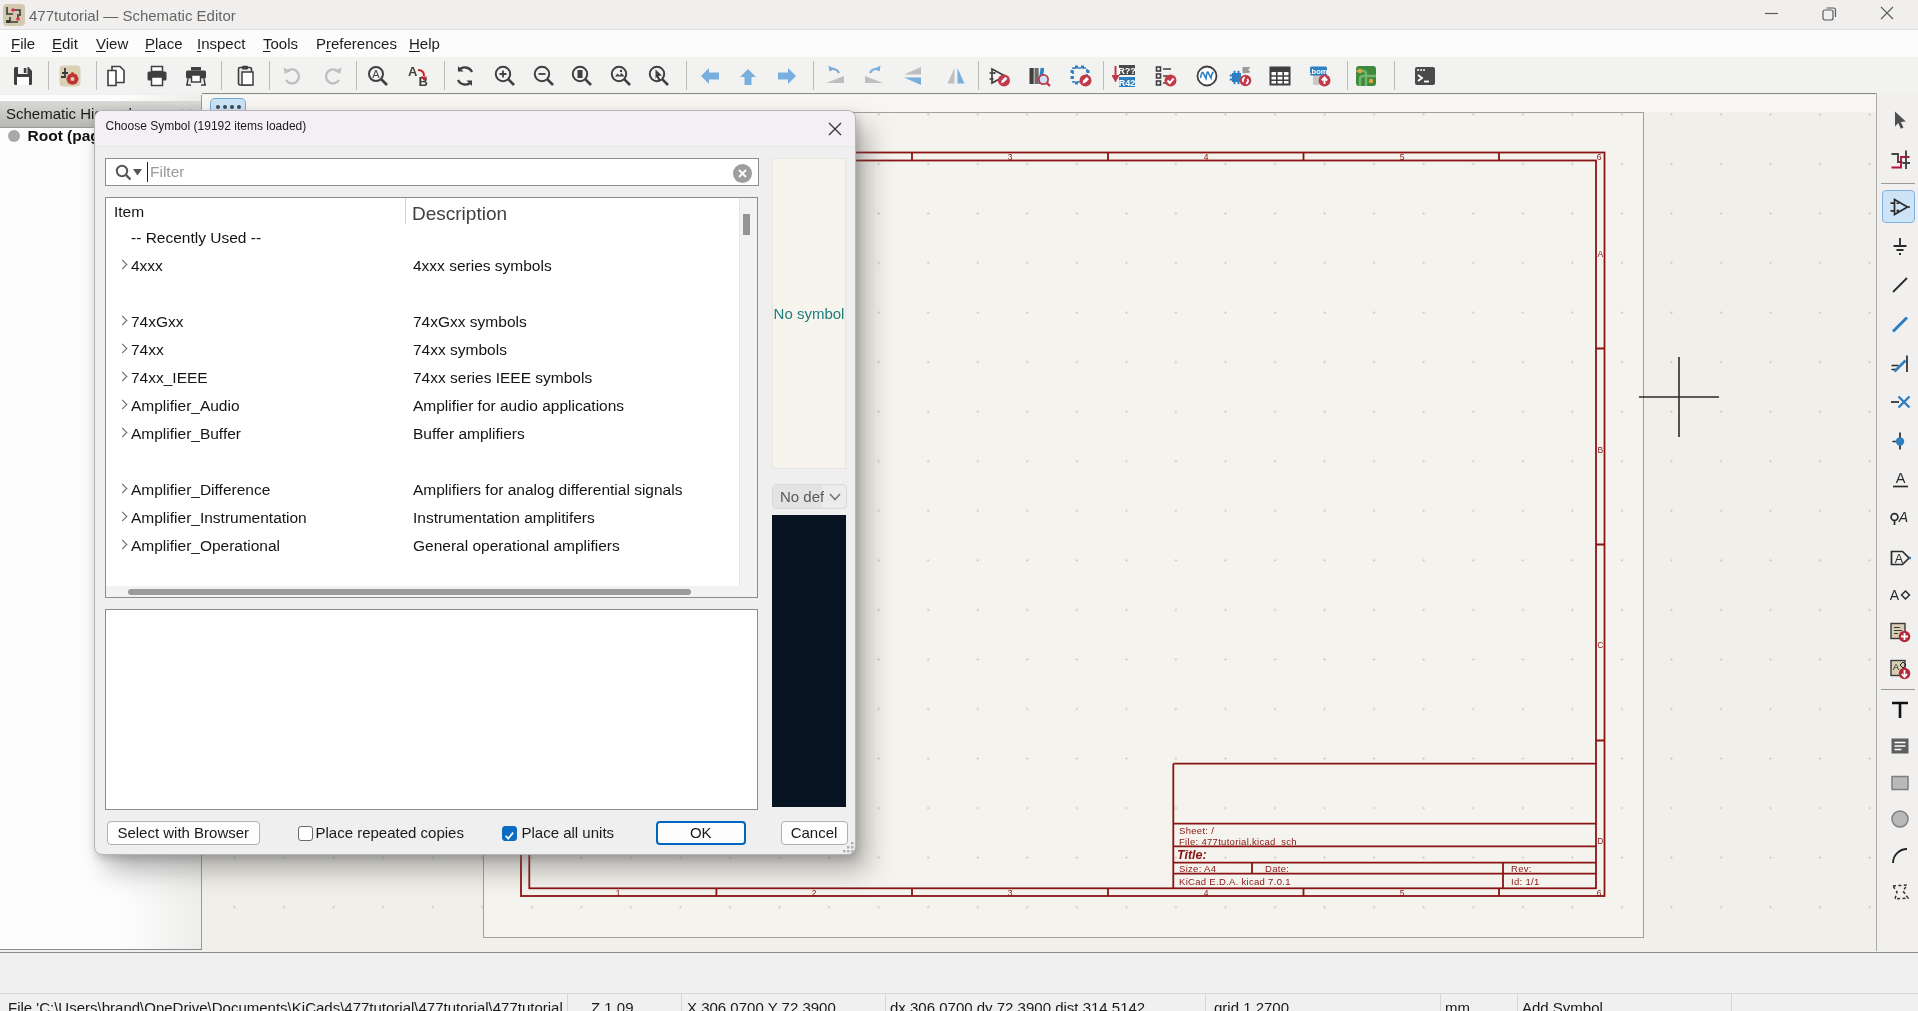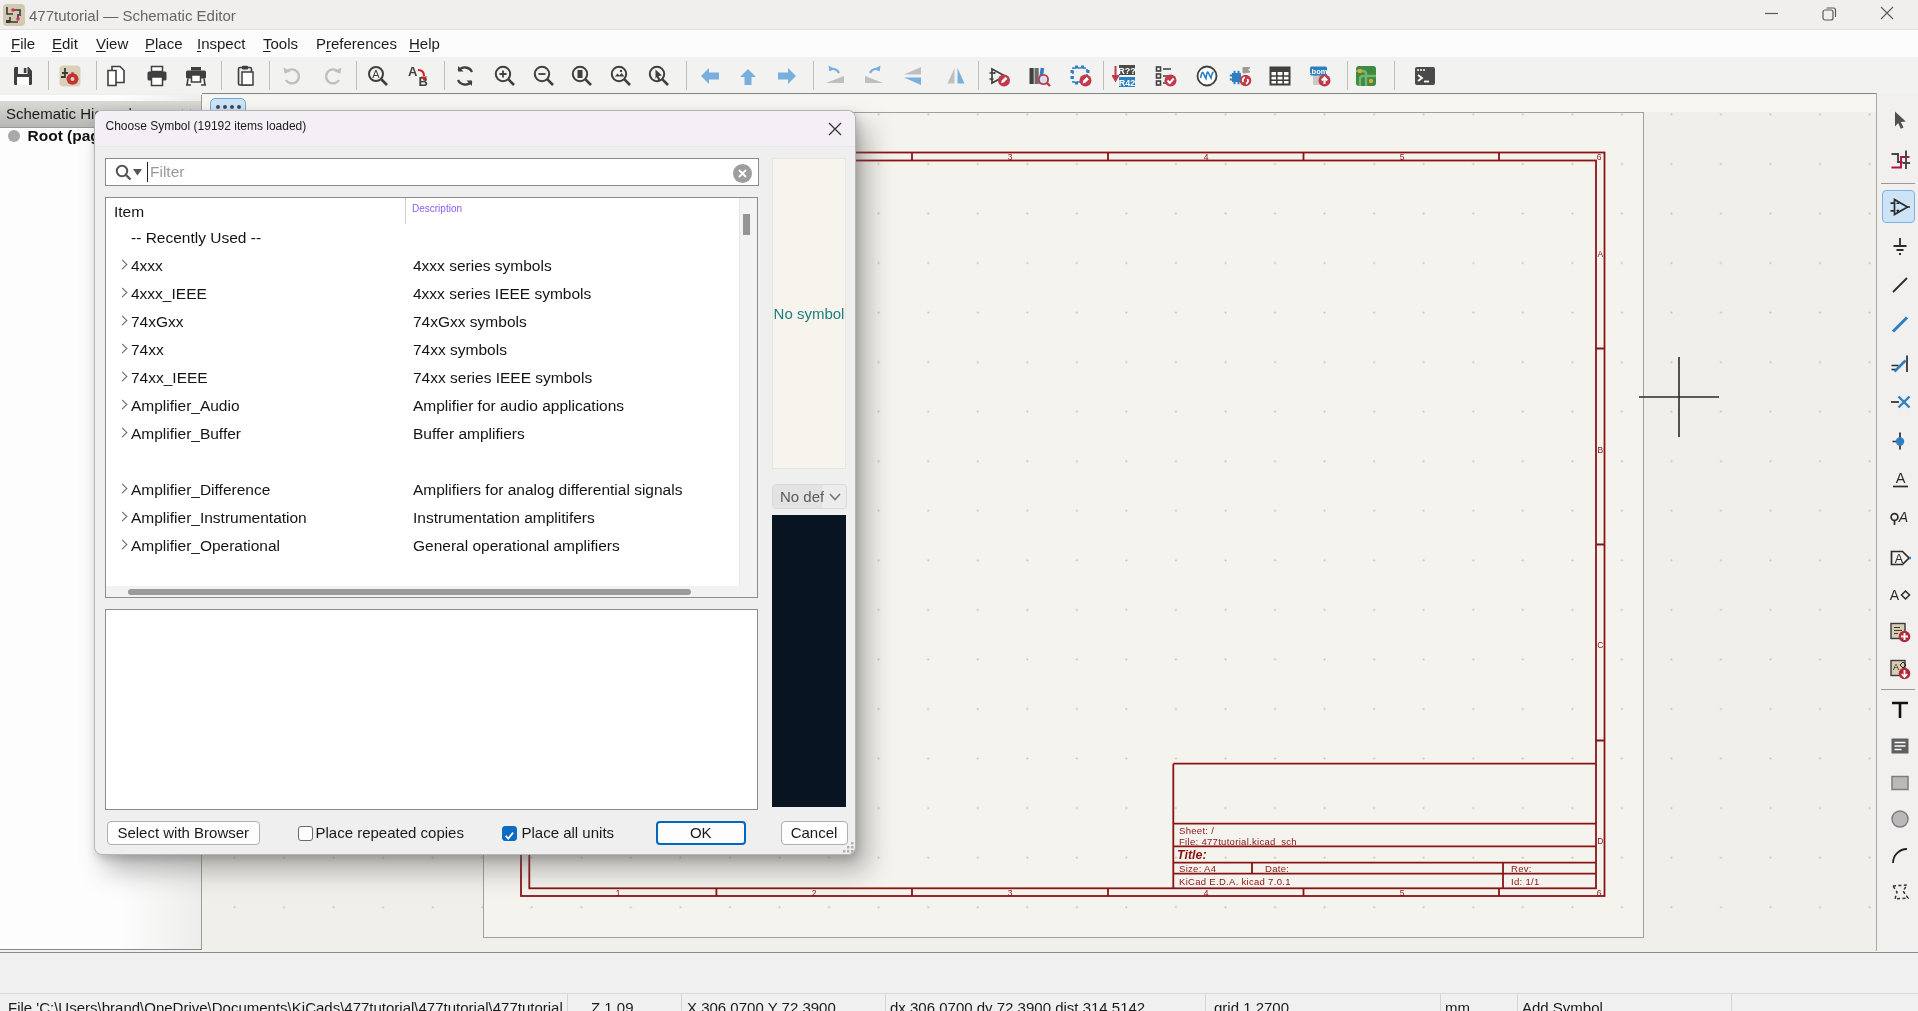--- a/index.html
+++ b/index.html
@@ -481,34 +481,29 @@
       </svg>
       <div class="abs" style="left:41px;top:3px;width:1.3px;height:20px;background:#222"></div>
       <div class="abs" style="left:44px;top:3.5px;font-size:15.5px;color:#9a9a9a">Filter</div>
       <svg class="abs" style="left:627px;top:4.5px" width="19" height="19" viewBox="0 0 19 19">
         <circle cx="9.5" cy="9.5" r="9.5" fill="#9d9d9d"></circle>
         <path d="M6 6 L13 13 M13 6 L6 13" stroke="#fff" stroke-width="1.8"></path>
       </svg>
     </div>
 <div id="listbox">
       <div class="abs" style="left:8px;top:5px;font-size:15.5px;color:#141414">Item</div>
-      <div class="abs" style="left:306px;top:5px;font-size:10px;color:#8b5cf6">Description</div>
+      <div class="abs" style="left:306px;top:5px;font-size:19px;color:#404040">Description</div>
       <div class="abs" style="left:299px;top:0px;width:1px;height:26px;background:#d0d0d0"></div>
       <div class="row" style="top:26px">
         <div class="itxt">-- Recently Used --</div>
       </div>
       <div class="row" style="top:54px">
         <div class="chev"></div>
         <div class="itxt">4xxx</div>
         <div class="dtxt">4xxx series symbols</div>
-      </div>
-      <div class="row" style="top:82px">
-        <div class="chev"></div>
-        <div class="itxt">4xxx_IEEE</div>
-        <div class="dtxt">4xxx series IEEE symbols</div>
       </div>
       <div class="row" style="top:110px">
         <div class="chev"></div>
         <div class="itxt">74xGxx</div>
         <div class="dtxt">74xGxx symbols</div>
       </div>
       <div class="row" style="top:138px">
         <div class="chev"></div>
         <div class="itxt">74xx</div>
         <div class="dtxt">74xx symbols</div>

